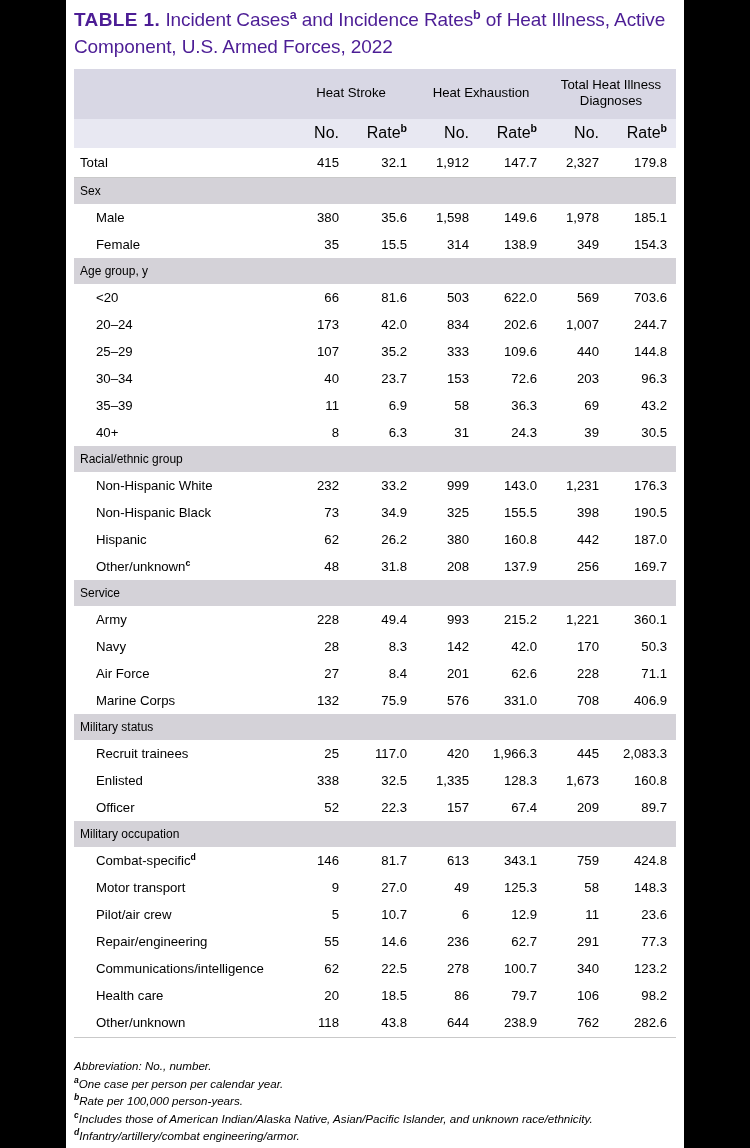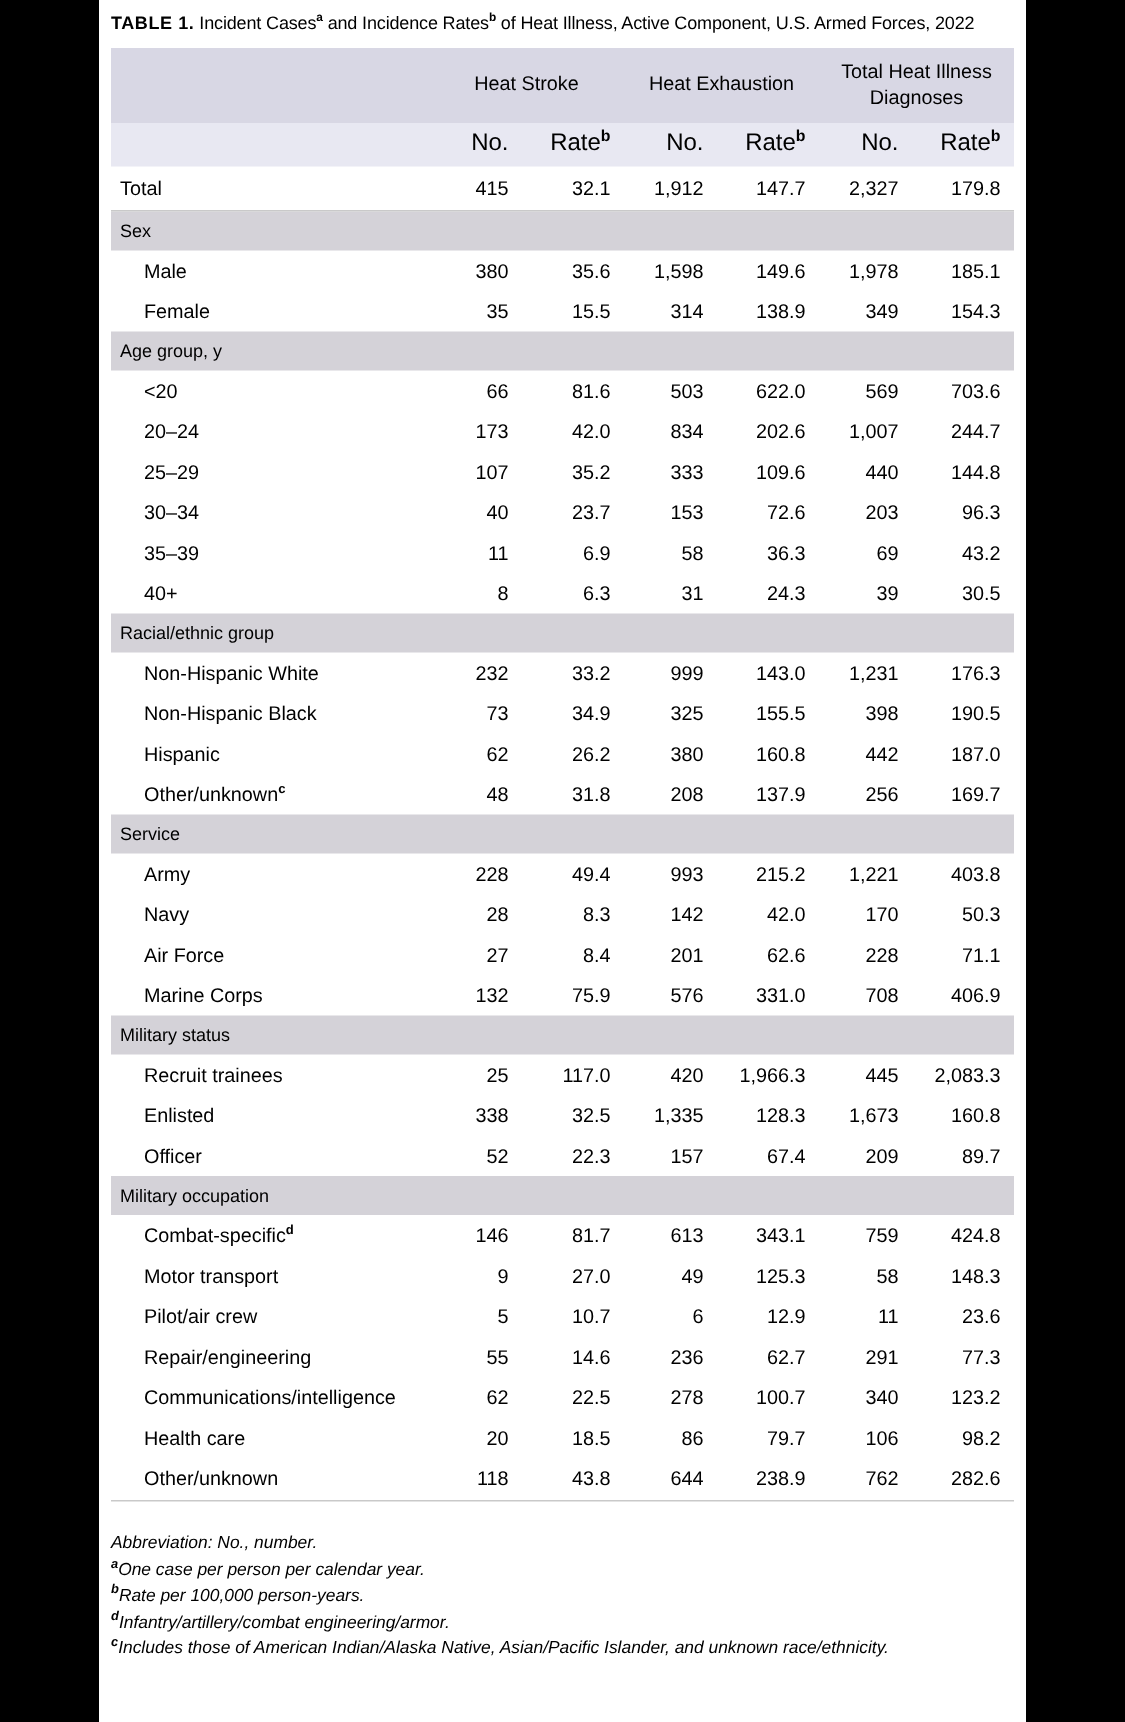--- a/index.html
+++ b/index.html
@@ -18,23 +18,23 @@
     position: absolute;
     left: 66px;
     top: 0;
     width: 618px;
     height: 1148px;
     background: #ffffff;
     box-sizing: border-box;
   }
   .title {
     padding: 7px 8px 0 8px;
-    font-size: 12px;
+    font-size: 19px;
     line-height: 1.42;
-    color: #000000;
+    color: #4c1d95;
     letter-spacing: -0.1px;
   }
   .title .tbl-label {
     font-weight: bold;
     letter-spacing: 0.4px;
   }
   sup {
     font-size: 0.66em;
     vertical-align: super;
     line-height: 0;
@@ -274,21 +274,21 @@
         <tr class="section">
           <td colspan="7">Service</td>
         </tr>
         <tr class="data-row">
           <td class="lbl"><span>Army</span></td>
           <td class="num">228</td>
           <td class="num">49.4</td>
           <td class="num">993</td>
           <td class="num">215.2</td>
           <td class="num">1,221</td>
-          <td class="num">403.8</td>
+          <td class="num">360.1</td>
         </tr>
         <tr class="data-row">
           <td class="lbl"><span>Navy</span></td>
           <td class="num">28</td>
           <td class="num">8.3</td>
           <td class="num">142</td>
           <td class="num">42.0</td>
           <td class="num">170</td>
           <td class="num">50.3</td>
         </tr>
@@ -406,17 +406,17 @@
           <td class="num">762</td>
           <td class="num">282.6</td>
         </tr>
       </tbody>
   </table>
 
   <div class="notes">
     <div>Abbreviation: No., number.</div>
     <div><span class="fn-mark">a</span><span>One case per person per calendar year.</span></div>
     <div><span class="fn-mark">b</span><span>Rate per 100,000 person-years.</span></div>
+    <div><span class="fn-mark">c</span><span>Includes those of American Indian/Alaska Native, Asian/Pacific Islander, and unknown race/ethnicity.</span></div>
     <div><span class="fn-mark">d</span><span>Infantry/artillery/combat engineering/armor.</span></div>
-    <div><span class="fn-mark">c</span><span>Includes those of American Indian/Alaska Native, Asian/Pacific Islander, and unknown race/ethnicity.</span></div>
   </div>
 
 </div>
 
 </body></html>

